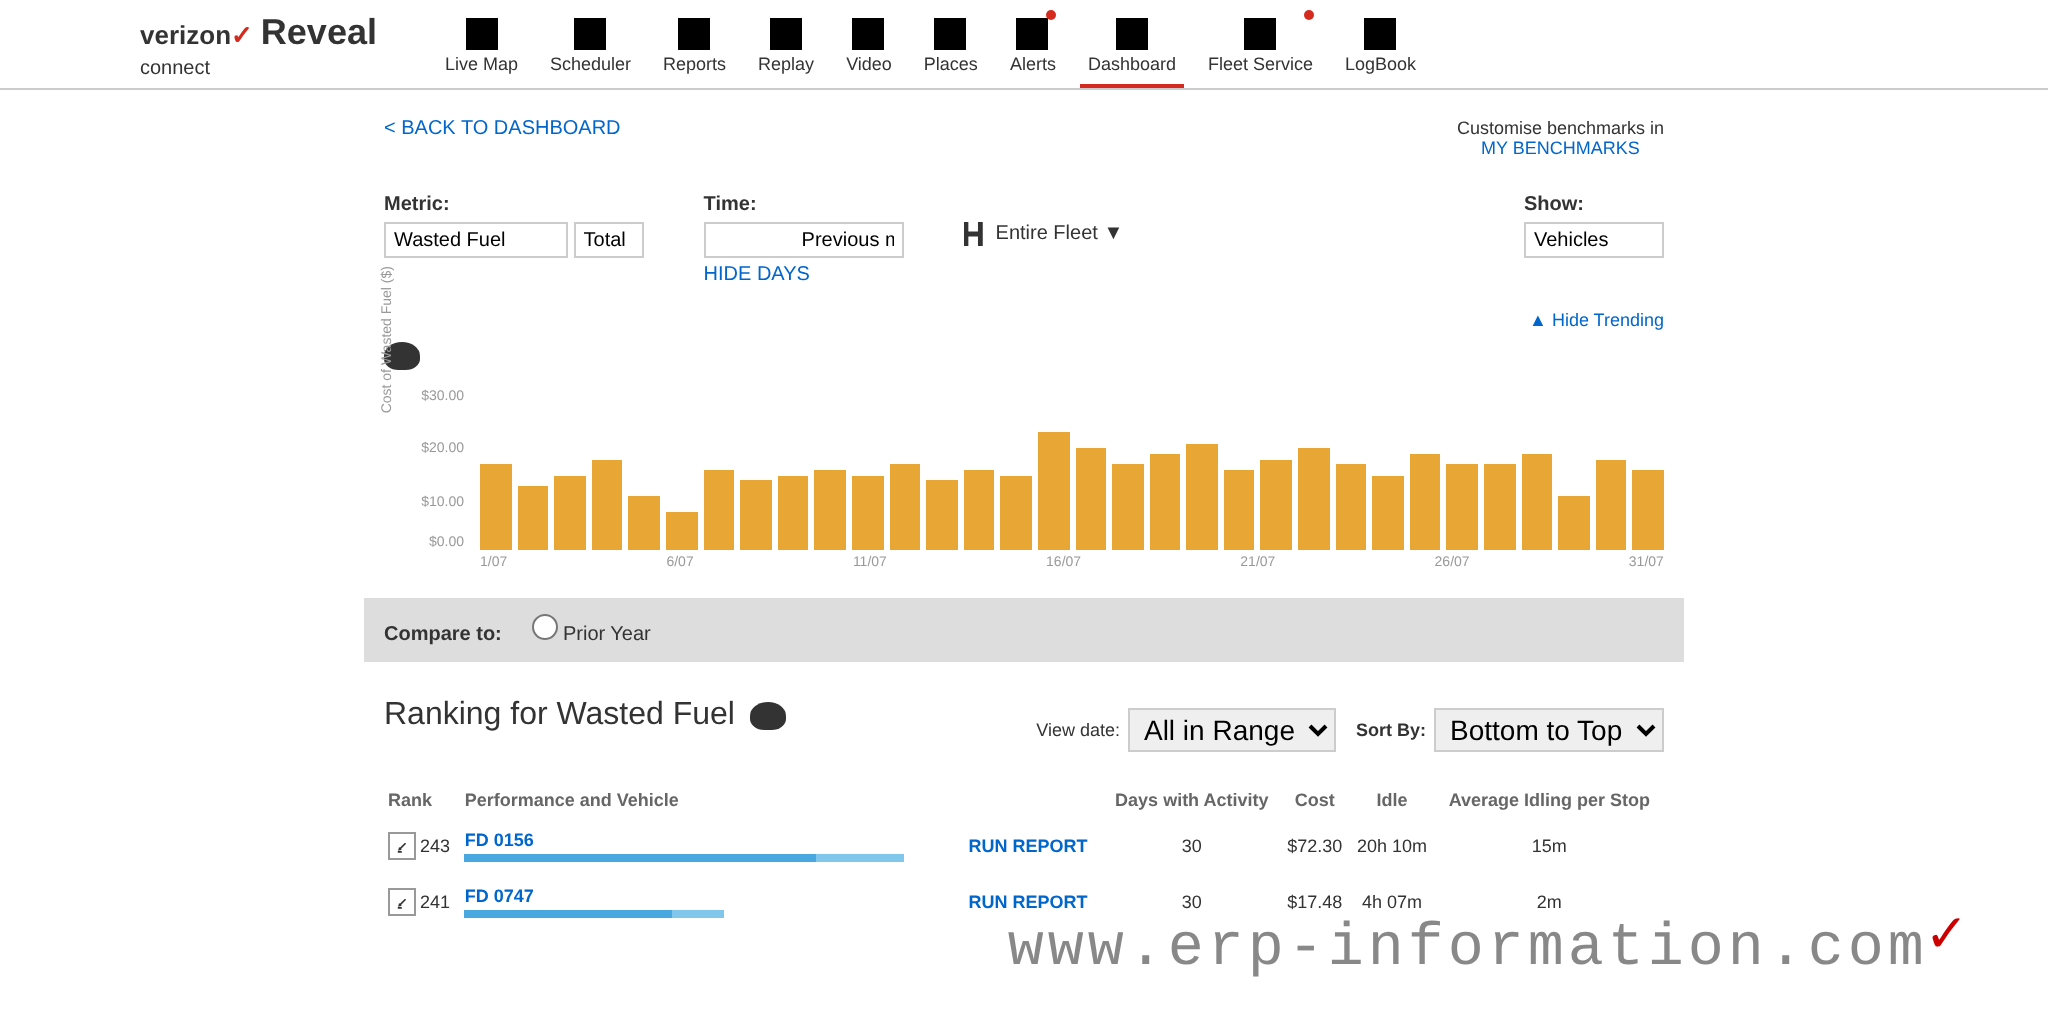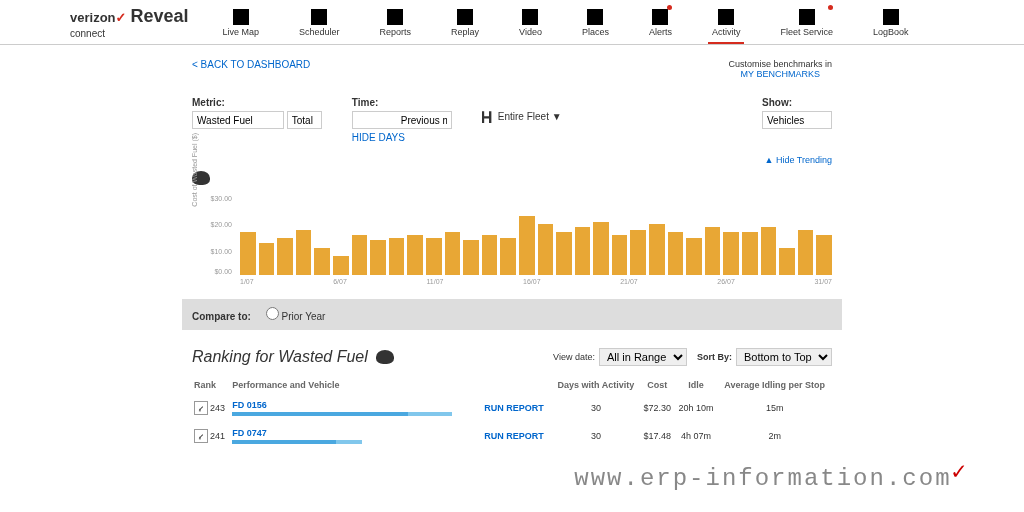--- a/index.html
+++ b/index.html
@@ -2,21 +2,21 @@
 <html><head>
 <meta charset="utf-8">
 <style>
 * { box-sizing: border-box; margin: 0; padding: 0; }
 body { font-family: Arial, sans-serif; font-size: 11px; background: #fff; color: #333; width: 1024px; }
 .topbar { display: flex; align-items: center; padding: 6px 20px 4px 70px; border-bottom: 1px solid #ccc; }
 .logo { display: flex; align-items: baseline; gap: 4px; margin-right: 30px; }
 .logo .vz { font-weight: bold; font-size: 13px; }
 .logo .vz .check { color: #d52b1e; }
 .logo .reveal { font-weight: bold; font-size: 18px; }
-.nav { display: flex; gap: 32px; }
+.nav { display: flex; gap: 8px; }
 .nav-item { display: flex; flex-direction: column; align-items: center; font-size: 9px; color: #333; cursor: pointer; padding: 2px 4px; position: relative; }
 .nav-item .ico { width: 16px; height: 16px; background: #000; margin-bottom: 2px; }
 .nav-item.active::after { content: ''; position: absolute; bottom: -5px; left: 0; right: 0; height: 2px; background: #d52b1e; }
 .nav-item .dot { position: absolute; top: -2px; right: 4px; width: 5px; height: 5px; background: #d52b1e; border-radius: 50%; }
 .main { width: 640px; margin: 0 auto; padding: 14px 0; }
 .toprow { display: flex; justify-content: space-between; margin-bottom: 18px; font-size: 10px; }
 .back { color: #0066cc; cursor: pointer; }
 .bench { text-align: center; font-size: 9px; margin-left: 10px; }
 .bench a { color: #0066cc; cursor: pointer; }
 .filters { display: flex; gap: 30px; margin-bottom: 12px; font-size: 10px; }
@@ -29,32 +29,32 @@
 .chart { position: relative; height: 90px; margin-left: 22px; margin-bottom: 4px; }
 .ylabel { position: absolute; left: -20px; top: 50%; transform: rotate(-90deg) translateX(50%); font-size: 7px; color: #999; transform-origin: left; white-space: nowrap; }
 .yticks { position: absolute; left: 0; top: 0; bottom: 10px; width: 22px; font-size: 7px; color: #999; }
 .yticks span { position: absolute; right: 4px; }
 .bars { position: absolute; left: 26px; right: 0; top: 0; bottom: 10px; display: flex; align-items: flex-end; gap: 3px; }
 .bars .bar { flex: 1; background: #e8a735; }
 .xticks { position: absolute; left: 26px; right: 0; bottom: 0; display: flex; justify-content: space-between; font-size: 7px; color: #999; }
 .compare { background: #ddd; padding: 8px 10px; margin: 14px -10px 18px -10px; font-size: 10px; }
 .compare label { margin-left: 12px; }
 .rank-hdr { display: flex; align-items: center; gap: 10px; margin-bottom: 10px; }
-.rank-hdr h2 { margin-bottom: 0; flex: 1; font-style: italic; }
+.rank-hdr h2 { margin-bottom: 14px; flex: 1; }
 .rank-hdr .ctrl { font-size: 9px; display: flex; align-items: center; gap: 4px; justify-content: flex-end; }
-.rank-hdr select { border: 1px solid #ccc; font-size: 11px; padding: 1px 3px; }
+.rank-hdr select { border: 1px solid #ccc; font-size: 14px; padding: 1px 3px; }
 table { width: 100%; border-collapse: collapse; font-size: 9px; }
 th { text-align: left; font-weight: bold; padding: 4px 2px; color: #666; }
 th.num, td.num { text-align: center; }
 td { padding: 6px 2px; vertical-align: middle; }
 .rank-ico { display: inline-block; width: 14px; height: 14px; border: 1px solid #999; text-align: center; line-height: 14px; font-size: 8px; margin-right: 2px; }
 .vlink { color: #0066cc; cursor: pointer; font-weight: bold; }
 .pbar { margin-top: 2px; height: 4px; background: linear-gradient(to right, #4aa8e0 80%, #81c7ec 80%); width: 220px; }
 .runrep { color: #0066cc; cursor: pointer; font-weight: bold; text-align: right; padding-right: 8px; }
-.watermark { position: fixed; bottom: 20px; right: 56px; font-size: 24px; color: #888; font-family: 'Courier New', monospace; letter-spacing: 2px;}
+.watermark { position: fixed; bottom: 20px; right: 40px; font-size: 30px; color: #888; font-family: 'Courier New', monospace; letter-spacing: 2px;}
 .watermark .ch { color: #c00; position: relative; top: -6px; }
 .tree-ico { display: inline-block; width: 12px; height: 12px; background: #333; clip-path: polygon(20% 0, 20% 40%, 60% 40%, 60% 0, 80% 0, 80% 100%, 60% 100%, 60% 60%, 20% 60%, 20% 100%, 0 100%, 0 0); margin-right: 4px; vertical-align: middle; }
 </style>
 </head>
 <body>
 
 <div class="topbar">
   <div class="logo">
     <span class="vz"><span>verizon</span><span class="check">✓</span><br><span style="font-size:10px;font-weight:normal">connect</span></span>
     <span class="reveal">Reveal</span>
@@ -84,21 +84,21 @@
         <span class="ico"></span>
         <span>Places</span>
       </div>
     <div class="nav-item">
         <span class="dot"></span>
         <span class="ico"></span>
         <span>Alerts</span>
       </div>
     <div class="nav-item active">
         <span class="ico"></span>
-        <span>Activity</span>
+        <span>Dashboard</span>
       </div>
     <div class="nav-item">
         <span class="dot"></span>
         <span class="ico"></span>
         <span>Fleet Service</span>
       </div>
     <div class="nav-item">
         <span class="ico"></span>
         <span>LogBook</span>
       </div>

